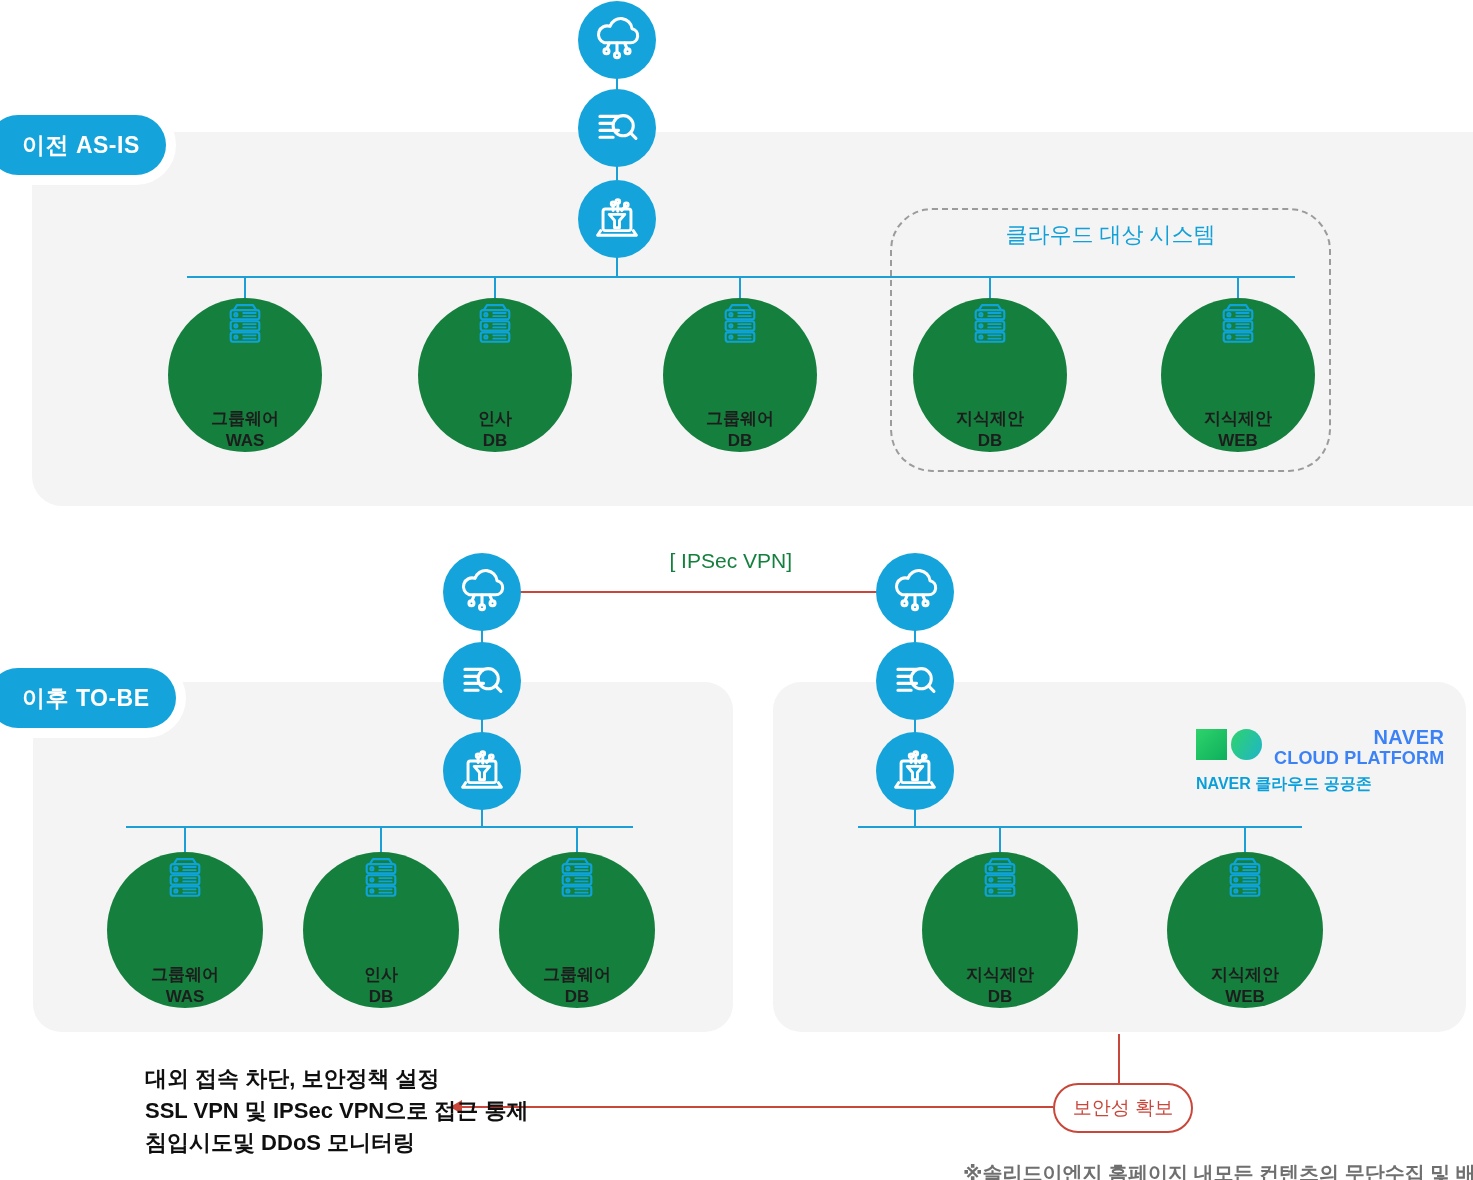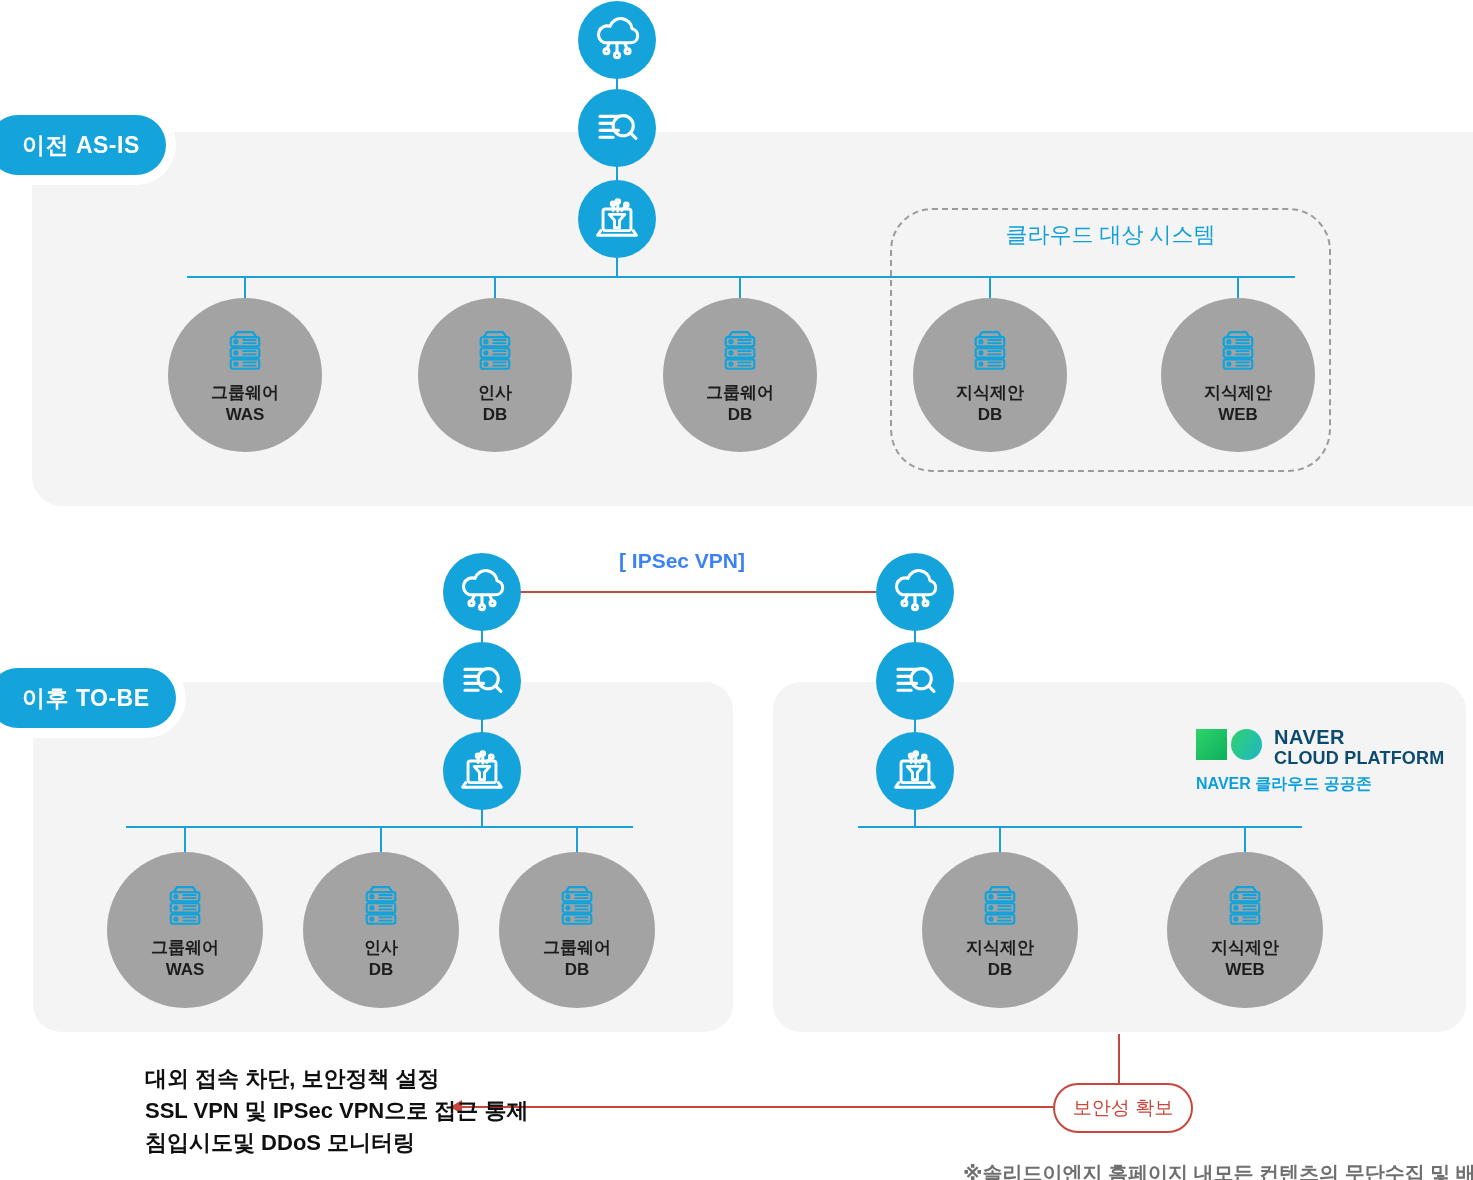--- a/index.html
+++ b/index.html
@@ -27,46 +27,46 @@
     position:absolute;width:0;height:0;z-index:2;
     border-top:7px solid transparent;border-bottom:7px solid transparent;
     border-right:12px solid #c9473a;
   }
   .icon-node{
     position:absolute;width:78px;height:78px;border-radius:50%;
     background:#14a4db;z-index:4;
     display:flex;align-items:center;justify-content:center;
   }
   .server-node{
-    position:absolute;width:154px;height:154px;border-radius:50%;background:#a3a3a3;z-index:3;
-    display:flex;flex-direction:column;align-items:center;justify-content:center;text-align:center;
+    position:absolute;width:154px;height:154px;border-radius:50%;background:#15803d;z-index:3;
+    display:flex;flex-direction:column;align-items:center;justify-content:space-between;text-align:center;
   }
   .server-node.lg{width:156px;height:156px;}
   .server-label{font-size:17px;font-weight:700;color:#1d1d1d;line-height:22px;margin-top:7px;}
   .dashed-box{
     position:absolute;left:890px;top:208px;width:441px;height:264px;z-index:2;
     border:2px dashed #9b9b9b;border-radius:42px;box-sizing:border-box;
   }
   .dashed-title{
     position:absolute;left:890px;top:220px;width:441px;text-align:center;z-index:2;
     color:#12a0d8;font-size:22px;font-weight:400;
   }
   .vpn-label{
-    position:absolute;left:572px;top:549px;width:220px;text-align:center;z-index:5;
-    color:#3b82f6;font-size:21px;font-weight:700;
+    position:absolute;left:572px;top:549px;width:220px;text-align:right;z-index:5;
+    color:#15803d;font-size:21px;font-weight:400;
   }
   .naver-logo-square{
     position:absolute;left:1196px;top:729px;width:31px;height:31px;z-index:3;
     background:linear-gradient(135deg,#2fd36b,#0db05c);
   }
   .naver-logo-circle{
     position:absolute;left:1231px;top:729px;width:31px;height:31px;border-radius:50%;z-index:3;
     background:linear-gradient(120deg,#2fd36b,#1fb5c9);
   }
-  .naver-brand{position:absolute;left:1274px;top:727px;z-index:3;color:#0c4a6e;}
+  .naver-brand{position:absolute;left:1274px;top:727px;z-index:3;color:#3b82f6;text-align:right;}
   .naver-brand .l1{font-size:20px;font-weight:800;letter-spacing:.5px;line-height:20px;}
   .naver-brand .l2{font-size:18px;font-weight:700;letter-spacing:.2px;line-height:18px;margin-top:2px;}
   .naver-zone{
     position:absolute;left:1196px;top:774px;width:260px;z-index:3;
     color:#0b9fda;font-size:16px;font-weight:700;
   }
   .security-badge{
     position:absolute;left:1053px;top:1083px;width:140px;height:50px;z-index:5;
     background:#fff;border:2px solid #c9473a;border-radius:27px;box-sizing:border-box;
     display:flex;align-items:center;justify-content:center;

